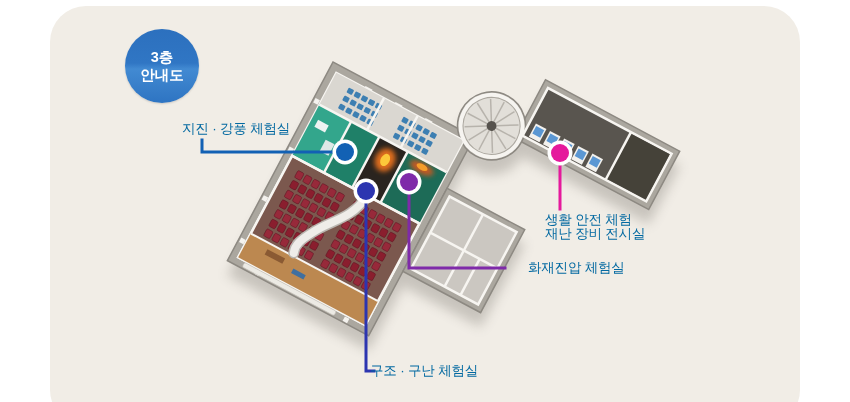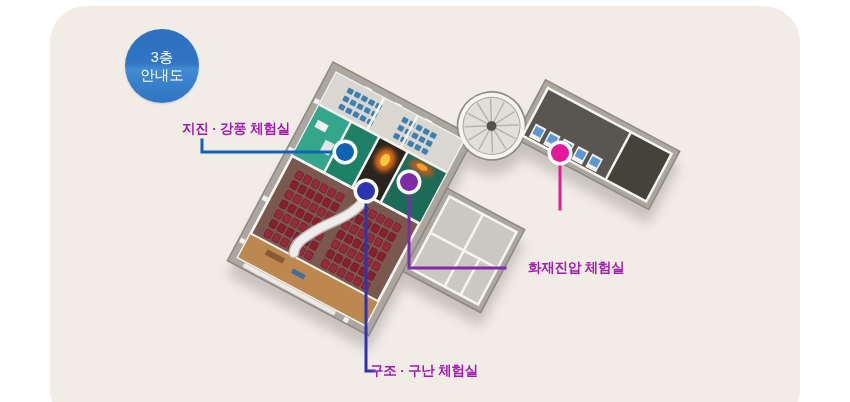--- a/index.html
+++ b/index.html
@@ -9,28 +9,28 @@
     font-family:"Liberation Sans","DejaVu Sans",sans-serif;
   }
   .card{
     position:absolute;left:50px;top:6px;width:750px;height:420px;
     background:#f1ede6;border-radius:36px;
   }
   .plan-svg{position:absolute;left:0;top:0;z-index:2;}
   .badge{
     position:absolute;left:125px;top:29px;width:74px;height:74px;border-radius:50%;
     background:linear-gradient(180deg,#2c70be 0%,#3076c4 46%,#428ad2 54%,#2e74c2 100%);
-    color:#fff;font-weight:normal;font-size:14.5px;line-height:18px;
+    color:#fff;font-weight:bold;font-size:14.5px;line-height:18px;
     display:flex;flex-direction:column;align-items:center;justify-content:center;
     text-align:center;z-index:3;
     box-shadow:0 1px 2px rgba(0,0,0,0.15);
   }
   .label{
-    position:absolute;z-index:3;font-weight:bold;font-size:13.5px;line-height:14px;
-    color:#a21caf;white-space:nowrap;letter-spacing:-0.2px;
+    position:absolute;z-index:3;font-weight:normal;font-size:13.5px;line-height:14px;
+    color:#0369a1;white-space:nowrap;letter-spacing:-0.2px;
   }
 </style>
 </head>
 <body>
 
 <div class="card"></div>
 
 <svg class="plan-svg" width="850" height="402" viewBox="0 0 850 402">
   <defs>
     <filter id="blurS" x="-30%" y="-30%" width="160%" height="160%">
@@ -290,17 +290,19 @@
 </svg>
 
 <div class="badge">
   <span>3층</span>
   <span>안내도</span>
 </div>
 
 <div class="label" style="left:182px;top:122px">지진 · 강풍 체험실</div>
 
 <div class="label" style="left:545px;top:213px">
+  <div>생활 안전 체험</div>
+  <div>재난 장비 전시실</div>
 </div>
 
 <div class="label" style="left:528px;top:261px">화재진압 체험실</div>
 
 <div class="label" style="left:370px;top:364px">구조 · 구난 체험실</div>
 
 </body></html>

